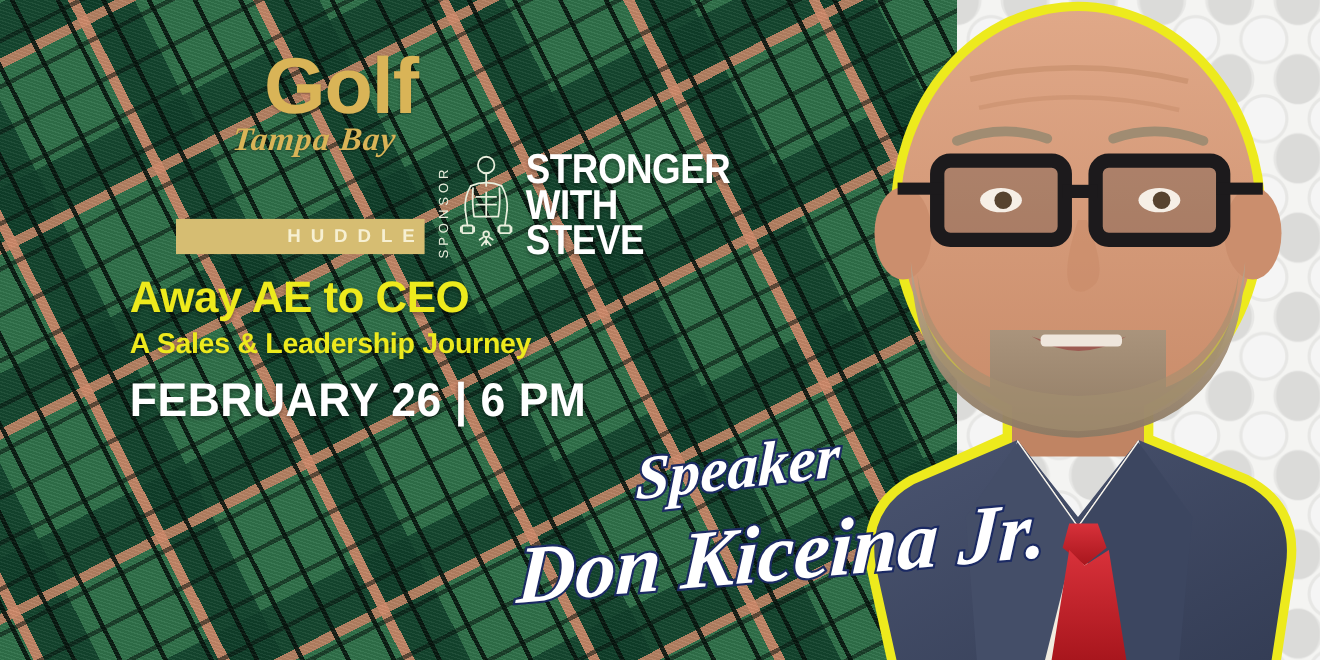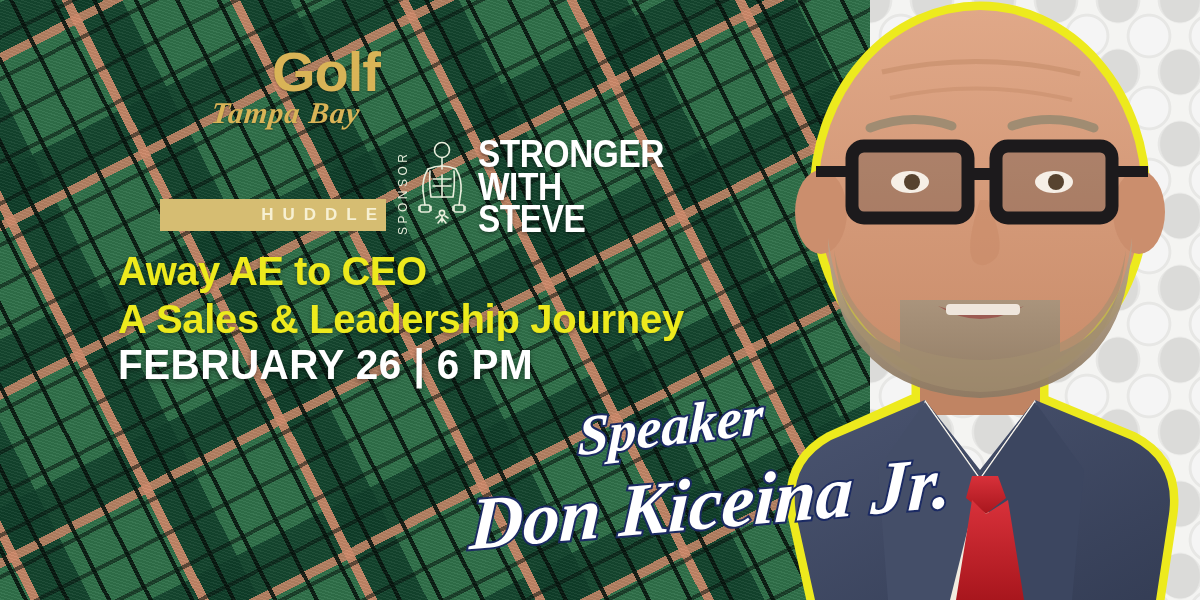--- a/index.html
+++ b/index.html
@@ -97,21 +97,21 @@
     position:absolute; left:0; top:0; width:580px; height:600px;
   }
 
   
   .content{ position:absolute; left:0; top:0; width:700px; height:600px; }
 
   
   .logo{ position:absolute; left:186px; top:46px; width:200px; }
   .logo-golf{
     font-family:"Liberation Sans", sans-serif;
-    font-weight:700; font-size:56px; line-height:.92;
+    font-weight:700; font-size:72px; line-height:.92;
     color:#d9b457; letter-spacing:-1px;
     text-align:right; padding-right:6px;
     text-shadow:0 1px 2px rgba(0,0,0,.35);
   }
   .logo-away{
     font-family:"Liberation Sans", sans-serif;
     font-weight:700; font-size:60px; line-height:.88;
     color:#d9b457; letter-spacing:-2px;
     margin-top:-16px; position:relative;
     text-shadow:0 1px 2px rgba(0,0,0,.35);
@@ -168,21 +168,21 @@
   .hl1{
     top:249px;
     font-family:"Liberation Sans", sans-serif;
     font-weight:700; font-size:40px; color:#edea1d;
     letter-spacing:-.5px;
     text-shadow:0 2px 4px rgba(0,0,0,.35);
   }
   .hl2{
     top:297px;
     font-family:"Liberation Sans", sans-serif;
-    font-weight:700; font-size:40px; color:#edea1d;
+    font-weight:700; font-size:26px; color:#edea1d;
     letter-spacing:-.3px;
     text-shadow:0 2px 4px rgba(0,0,0,.35);
   }
   .hl3{
     top:340px;
     font-family:"Liberation Sans", sans-serif;
     font-weight:700; font-size:43px; color:#ffffff;
     letter-spacing:.5px;
     transform:scaleX(.94); transform-origin:left center;
     text-shadow:0 2px 5px rgba(0,0,0,.45);

